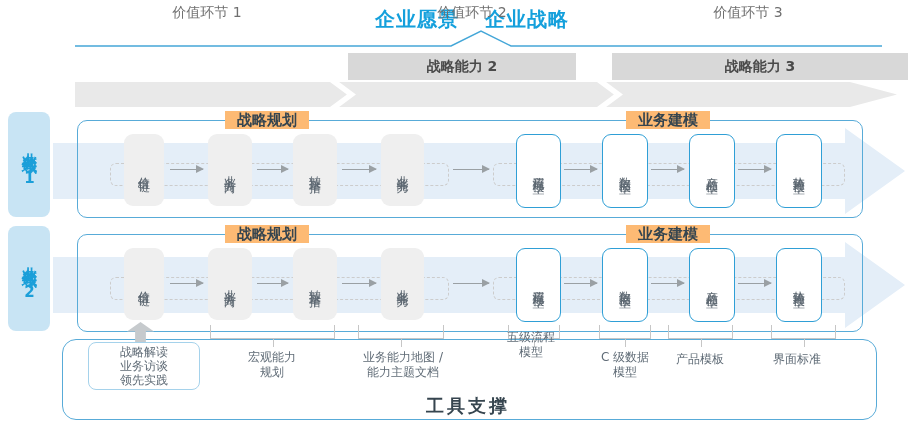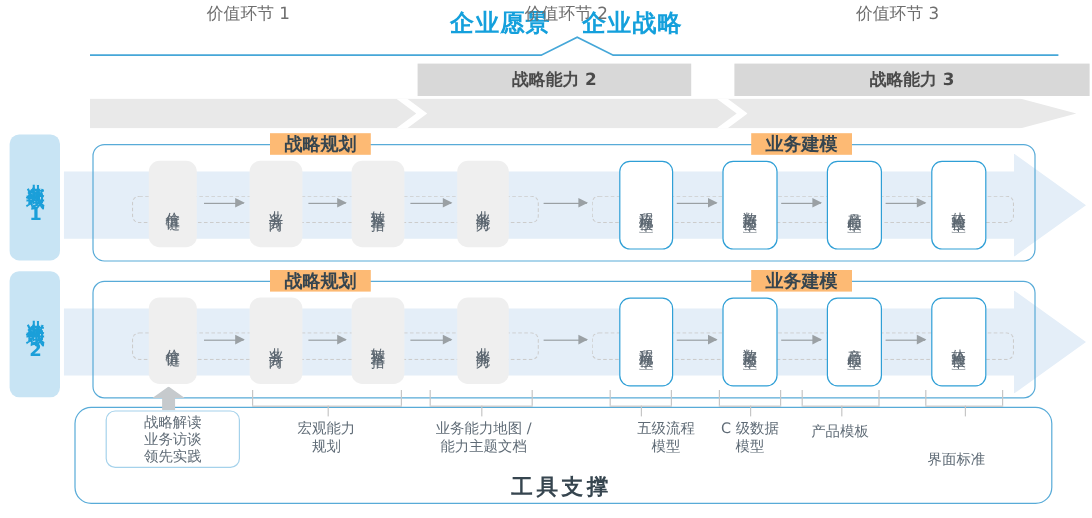--- a/index.html
+++ b/index.html
@@ -93,24 +93,24 @@
   .up-block-arrow{position:absolute;left:127px;top:322px;width:27px;height:20px;background:#c6cacd;
     clip-path:polygon(50% 0,100% 48%,70% 48%,70% 100%,30% 100%,30% 48%,0 48%);z-index:4;}
   .practice-box{position:absolute;left:88px;top:342px;width:110px;height:46px;
     border:1px solid #a5d2eb;border-radius:8px;background:#ffffff;
     display:flex;align-items:center;justify-content:center;text-align:center;
     font-size:12px;line-height:14px;color:#5f6b76;white-space:pre-line;z-index:4;}
   .anno{position:absolute;transform:translateX(-50%);text-align:center;
     font-size:12px;line-height:15px;color:#5f6b76;white-space:pre-line;z-index:4;}
   .an-1{left:272px;top:350px;}
   .an-2{left:403px;top:350px;}
-  .an-3{left:531px;top:350px;margin-left:24px;}
+  .an-3{left:531px;top:330px;}
   .an-4{left:625px;top:350px;}
   .an-5{left:700px;top:352px;}
-  .an-6{left:797px;top:352px;margin-top:24px;}
+  .an-6{left:797px;top:352px;}
   
   .brace{position:absolute;top:325px;height:22px;z-index:4;}
   .brace .bar{position:absolute;left:0;right:0;top:13px;height:1px;background:#c6c6c6;}
   .brace .tick-l{position:absolute;left:0;top:0;width:1px;height:13px;background:#c6c6c6;}
   .brace .tick-r{position:absolute;right:0;top:0;width:1px;height:13px;background:#c6c6c6;}
   .brace .stem{position:absolute;left:50%;top:13px;width:1px;height:9px;background:#c6c6c6;}
   .bc-1{left:210px;width:125px;}
   .bc-2{left:358px;width:86px;}
   .bc-3{left:508px;width:52px;}
   .bc-4{left:599px;width:52px;}

